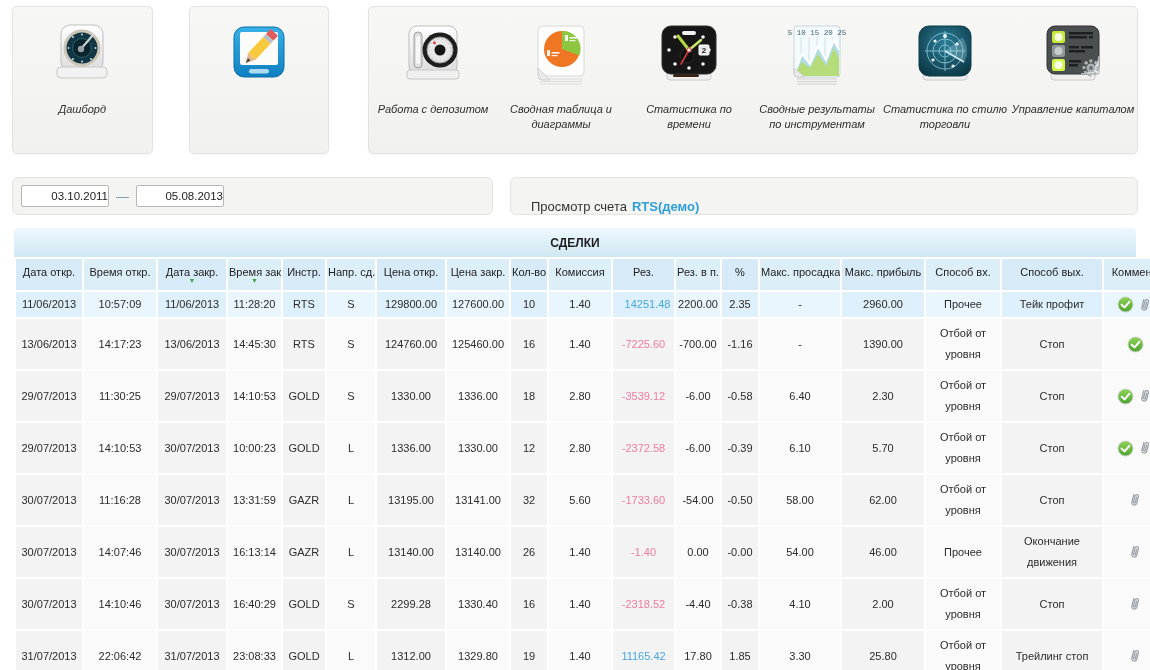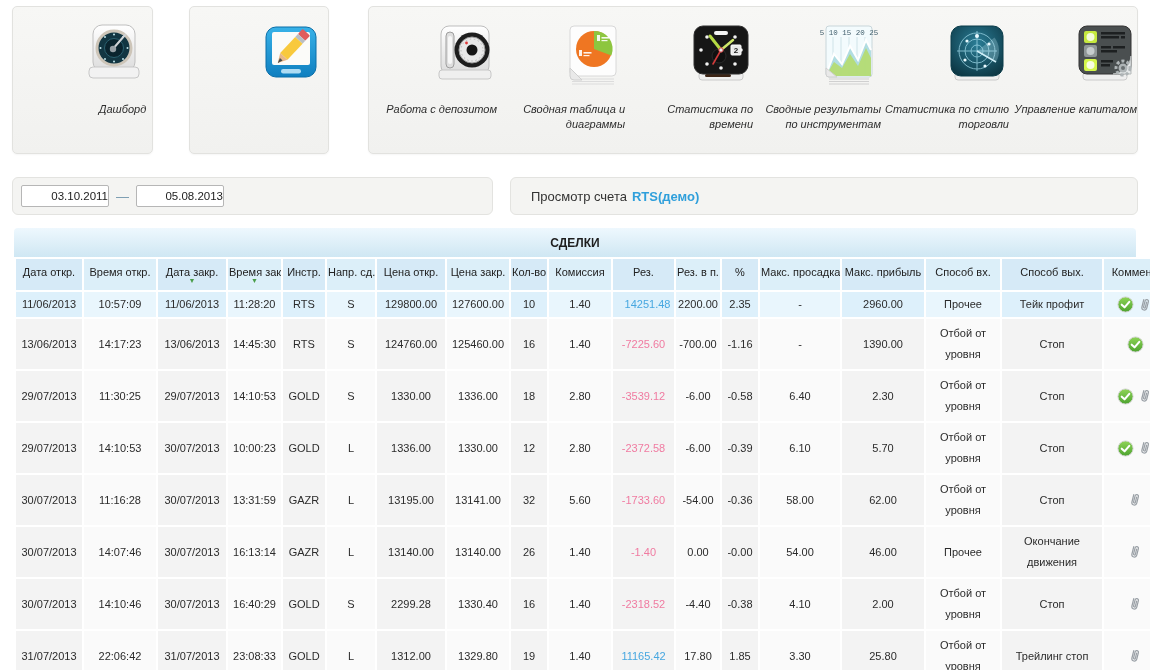--- a/index.html
+++ b/index.html
@@ -7,36 +7,36 @@
               font-family:"Liberation Sans", sans-serif; color:#2b2b2b; }
 
   
   .toolbar { display:flex; align-items:flex-start; padding:6px 12px 0 12px; }
   .tb-group { background:linear-gradient(#f7f7f5,#f1f1ef); border:1px solid #e2e2df;
               border-radius:5px; height:148px; display:flex; justify-content:center;
               box-shadow:0 1px 2px rgba(0,0,0,.04); }
   .tb-group-1 { width:155px; margin-right:36px; }
   .tb-group-2 { width:155px; margin-right:39px; }
   .tb-group-3 { flex:1; justify-content:space-around; }
-  .tb-item { width:128px; padding-top:17px; text-align:right; cursor:pointer; }
+  .tb-item { width:128px; padding-top:17px; text-align:center; cursor:pointer; }
   .tb-icon { display:inline-block; width:64px; height:64px; margin-bottom:14px; }
   .tb-label { font-size:11px; line-height:15px; color:#2d2d2d;font-style:italic; }
   .tb-item.active .tb-label { text-decoration:underline; }
 
   
   .filter-row { display:flex; padding:23px 12px 0 12px; }
   .date-panel { width:481px; height:38px; background:#f4f4f2; border:1px solid #e3e3e0;
                 border-radius:6px; display:flex; align-items:center; padding-left:8px;
                 margin-right:17px; }
   .date-panel input { width:88px; height:22px; border:1px solid #b6b6b6; border-radius:2px;
                       font-size:11.5px; font-family:"Liberation Sans",sans-serif;
                       padding-left:5px; color:#222; background:#fff;text-align:right; }
   .date-dash { color:#6f94ab; font-size:13px; margin:0 7px; }
   .account-panel { flex:1; height:38px; background:#f4f4f2; border:1px solid #e3e3e0;
-                   border-radius:6px; display:flex; align-items:center; padding-left:20px;
+                   border-radius:6px; display:flex; align-items:flex-end; padding-left:20px;
                    font-size:13px; color:#333; }
   .account-link { color:#2f9fdb; font-weight:bold; margin-left:5px; text-decoration:none;
                   cursor:pointer; }
 
   
   .trades { margin:13px 14px 0 14px; }
   .trades-title { height:29px; border-radius:4px 4px 0 0;
                   background:linear-gradient(#eef8fe,#cfe7f3);
                   display:flex; align-items:center; justify-content:center;
                   font-size:12px; font-weight:bold; color:#1e1e1e; }
@@ -440,21 +440,21 @@
           <td>30/07/2013</td>
           <td>13:31:59</td>
           <td>GAZR</td>
           <td>L</td>
           <td>13195.00</td>
           <td>13141.00</td>
           <td>32</td>
           <td>5.60</td>
           <td style="color: rgb(240, 123, 161);">-1733.60</td>
           <td>-54.00</td>
-          <td>-0.36</td>
+          <td>-0.50</td>
           <td>58.00</td>
           <td>62.00</td>
           <td>Отбой от уровня</td>
           <td>Стоп</td>
           <td>
             <div class="cmt-icons">
               <span>
                 <svg viewBox="0 0 18 18" width="16" height="16">
                   <g transform="rotate(14 9 9)">
                     <path d="M6.2 3.5 L6.2 12 a2.8 2.8 0 0 0 5.6 0 L11.8 4.5 a1.9 1.9 0 0 0 -3.8 0 L8 11.5 a1 1 0 0 0 2 0 L10 5.5" fill="none" stroke="#9aa0a6" stroke-width="1.4" stroke-linecap="round"></path>

